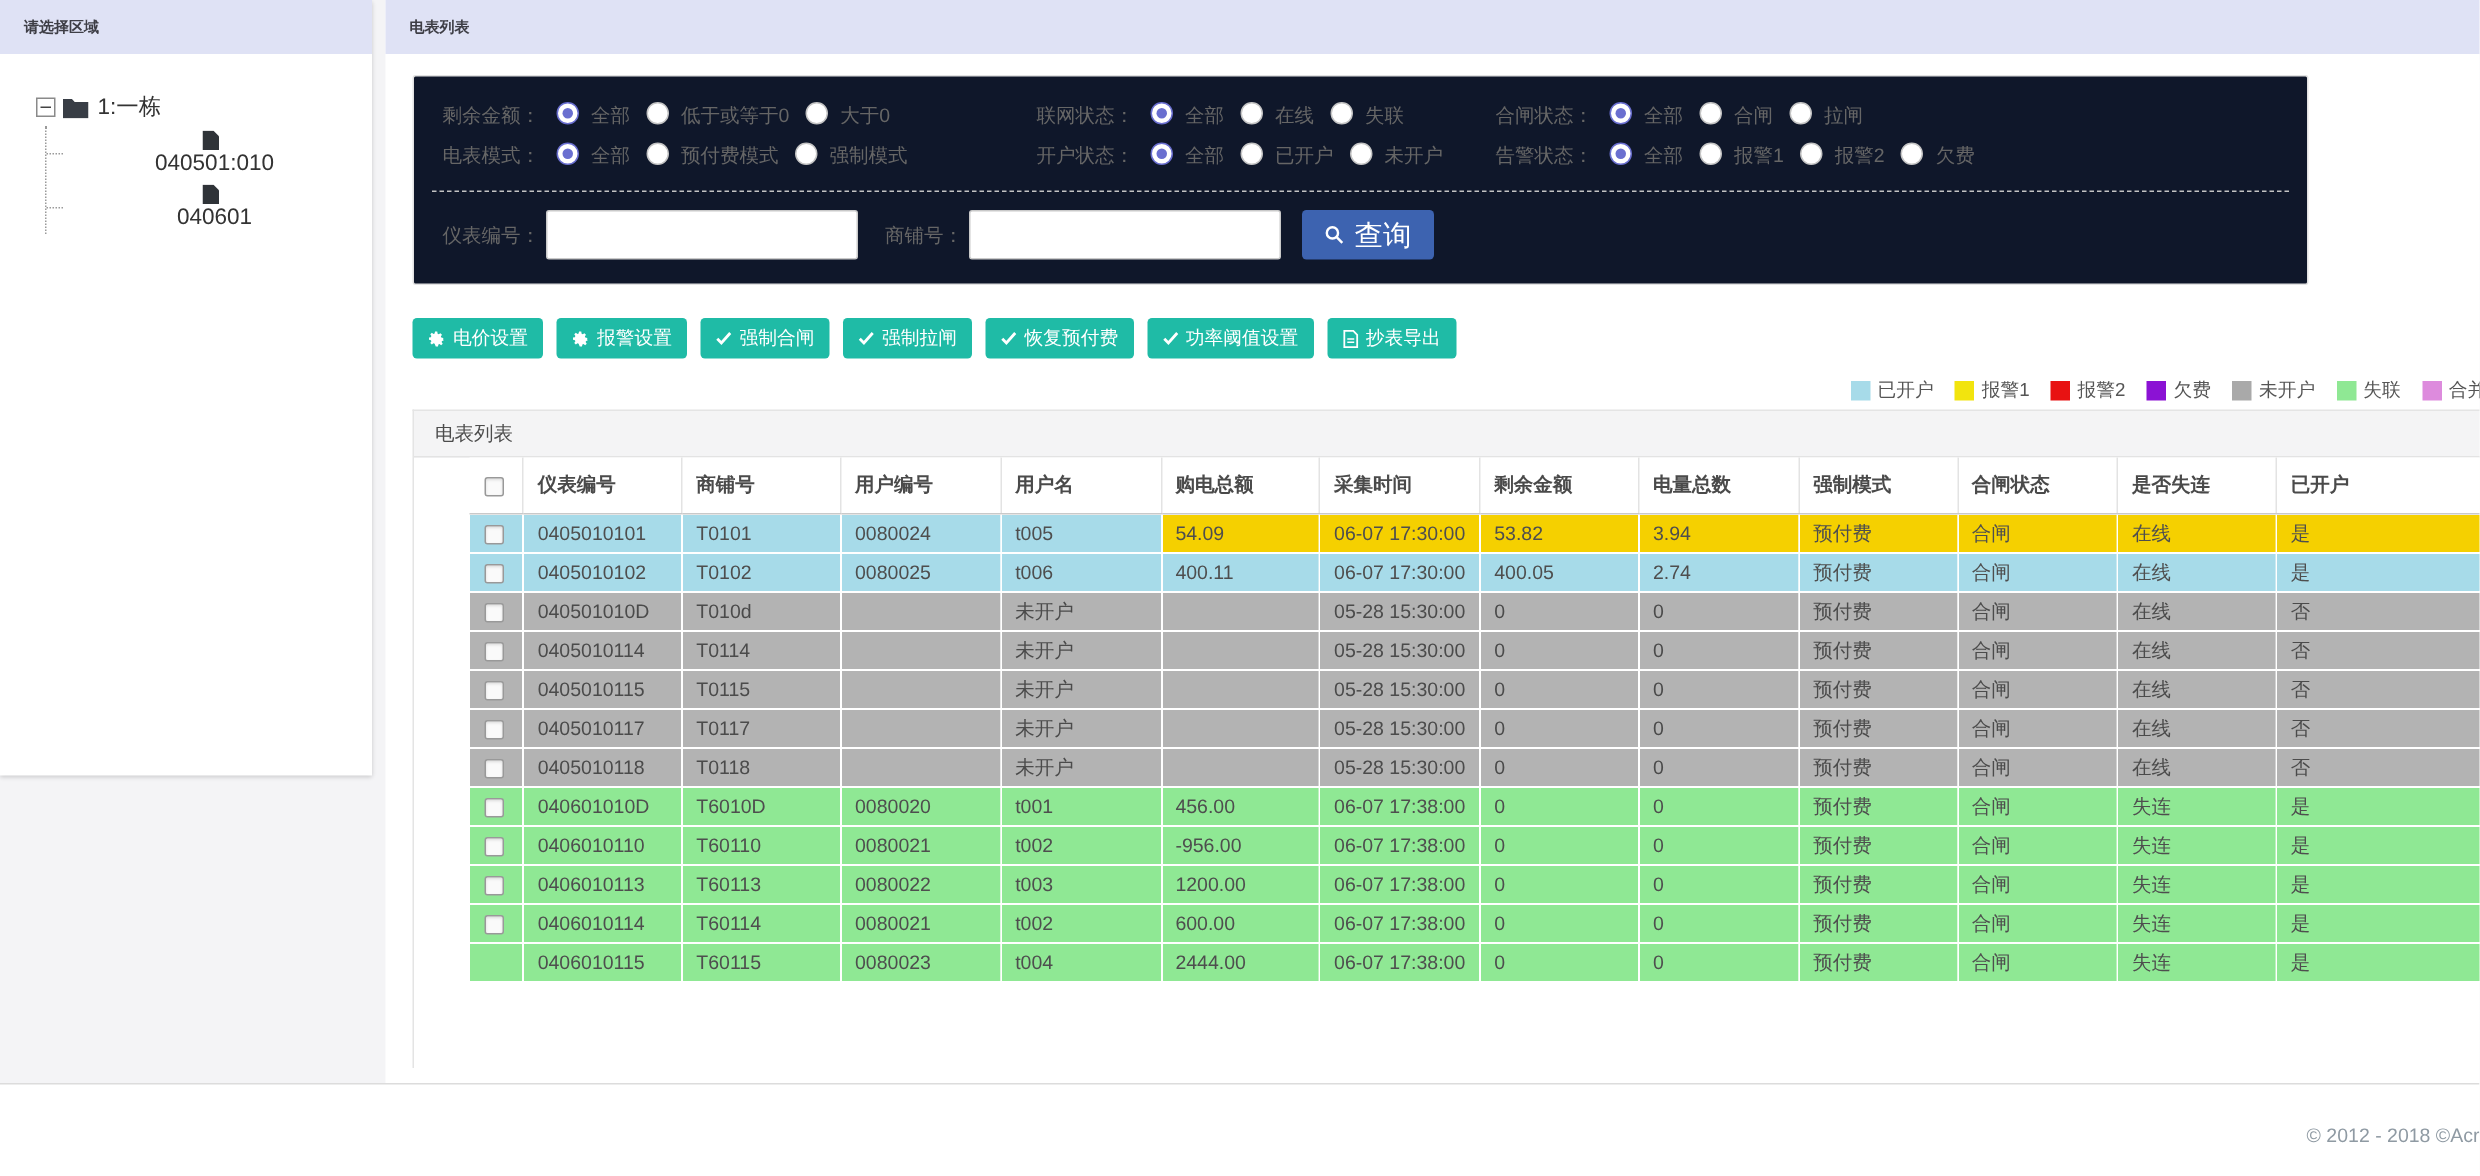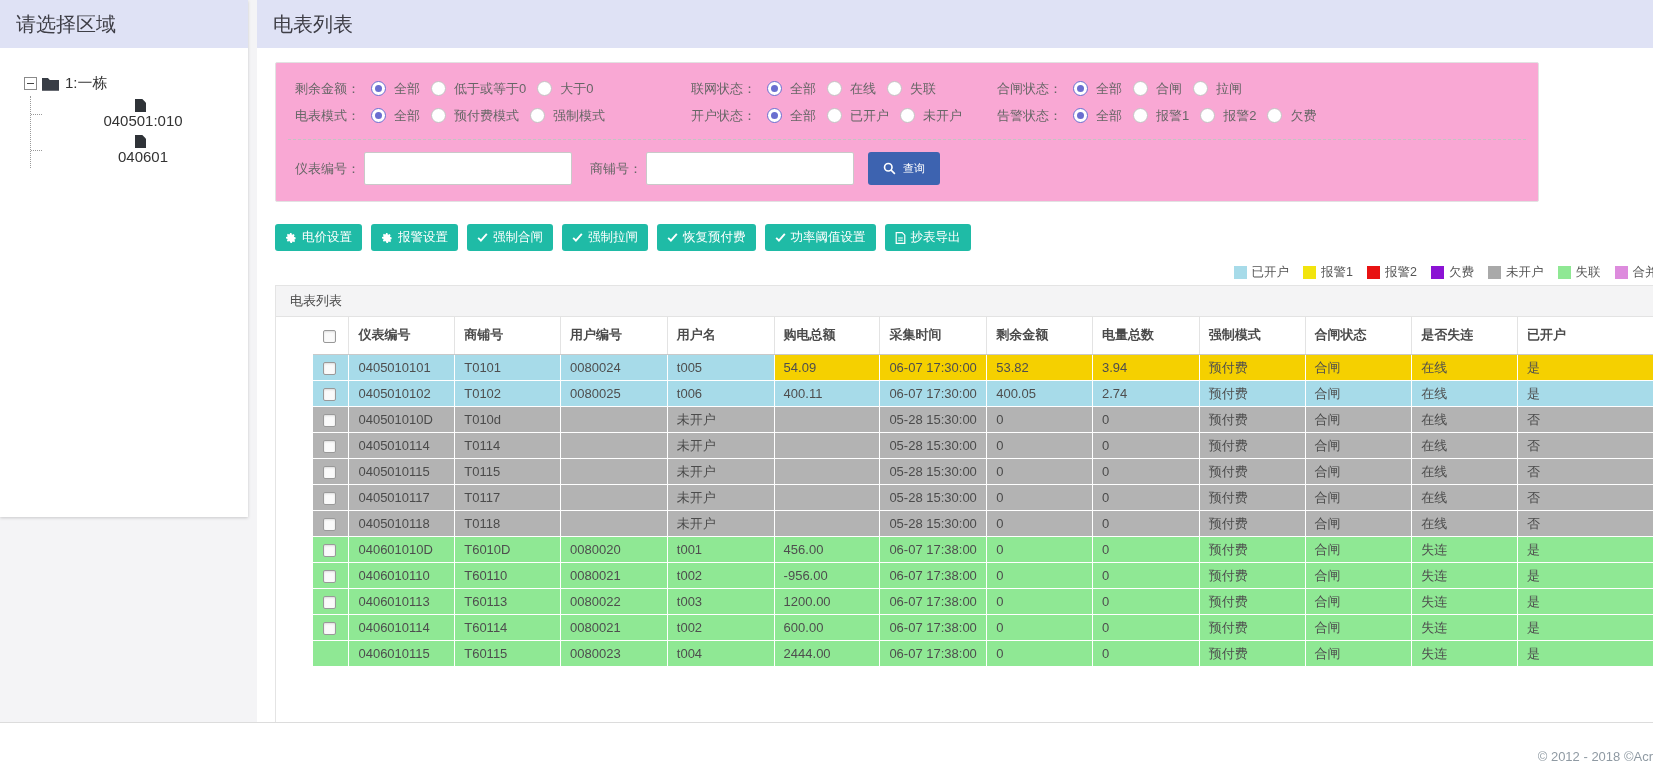--- a/index.html
+++ b/index.html
@@ -11,51 +11,51 @@
   body{
     position:relative;
     background:#f4f4f6;
     font-family:"Liberation Sans","DejaVu Sans",sans-serif;
     color:#555;
   }
   .layout{display:flex;height:784px;}
   
   .sidebar-col{width:248px;flex:none;margin-right:9px;}
   .sidebar-card{background:#fff;height:517px;box-shadow:0 1px 3px rgba(0,0,0,.18);}
-  .panel-hd{height:48px;background:var(--hdr);display:flex;align-items:center;
-    padding:0 16px;font-size:20px;color:#3e3e46;}
+  .panel-hd{height:36px;background:var(--hdr);display:flex;align-items:center;
+    padding:0 16px;font-size:10px;color:#3e3e46;font-weight:bold;}
   .sidebar-body{padding:26px 8px 0 24px;}
   .tree-node{display:flex;align-items:center;font-size:15px;color:#333;cursor:pointer;}
   .expander{width:13px;height:13px;border:1px solid #8a8a8a;background:#fff;position:relative;flex:none;margin-right:5px;}
   .expander::after{content:'';position:absolute;left:2px;right:2px;top:5px;border-top:1px solid #444;}
   .tree-ic{display:inline-flex;margin-right:6px;flex:none;}
   .tree-children{margin-left:6px;border-left:1px dotted #9a9a9a;margin-top:3px;}
   .tree-children .tree-node{position:relative;padding:3px 0 3px 15px;flex-direction:column;}
   .tree-children .tree-node::before{content:'';position:absolute;left:0;top:50%;width:11px;border-top:1px dotted #9a9a9a;}
   
   .main{flex:1;background:#fff;display:flex;flex-direction:column;}
   .content{padding:14px 8px 0 18px;}
-  .filter-box{width:1264px;border:1px solid #e2e2e2;border-radius:2px;background:#f9a8d4;padding:12px 0 16px;}
+  .filter-box{width:1264px;border:1px solid #e2e2e2;border-radius:2px;background:#0f172a;padding:12px 0 16px;}
   .f-row{display:flex;align-items:center;height:27px;padding-left:8px;font-size:13px;color:#666;}
   .f-group{display:flex;align-items:center;flex:none;}
   .f-group:nth-child(1){width:396px;}
   .f-group:nth-child(2){width:306px;}
   .f-group:nth-child(3){flex:1;}
   .f-label{width:76px;text-align:right;flex:none;color:#666;}
-  .opt{display:inline-flex;align-items:center;margin-left:11px;cursor:pointer;}
+  .opt{display:inline-flex;margin-left:11px;cursor:pointer;}
   .radio{width:15px;height:15px;border-radius:50%;border:1px solid #c4c4c4;background:#fff;position:relative;flex:none;margin-right:8px;}
   .radio.sel{border-color:var(--purple);}
   .radio.sel::after{content:'';position:absolute;left:3px;top:3px;right:3px;bottom:3px;border-radius:50%;background:var(--purple);}
   .dash{border-top:1px dashed #c3c3c3;margin:10px 12px 0;}
   .s-row{display:flex;align-items:center;margin-top:12px;padding-left:8px;font-size:13px;color:#666;}
   .s-label{width:76px;text-align:right;flex:none;}
   .s-label.s2{width:62px;margin-left:8px;}
   .txt{width:208px;height:33px;border:1px solid #c9c9c9;border-radius:2px;margin-left:4px;outline:none;padding:0 8px;font-size:13px;}
   .btn-query{margin-left:14px;height:33px;padding:0 15px;background:var(--blue);border:none;border-radius:3px;
-    color:#fff;font-size:11px;display:inline-flex;align-items:center;gap:7px;cursor:pointer;font-family:inherit;}
+    color:#fff;font-size:19px;display:inline-flex;align-items:center;gap:7px;cursor:pointer;font-family:inherit;}
   .toolbar{margin-top:22px;display:flex;gap:9px;}
   .tbtn{height:27px;background:var(--teal);border:none;border-radius:3px;color:#fff;font-size:12.5px;
     padding:0 10px;display:inline-flex;align-items:center;gap:5px;cursor:pointer;font-family:inherit;}
   .bic{display:inline-flex;}
   .legend{margin-top:13px;height:17px;display:flex;justify-content:flex-end;align-items:center;gap:14px;
     font-size:12.5px;color:#555;padding-right:2px;}
   .lg{display:inline-flex;align-items:center;gap:5px;}
   .sw{width:13px;height:13px;display:inline-block;}
   
   .table-clip{margin-top:4px;height:439px;overflow:hidden;border:1px solid #e4e4e4;border-bottom:none;}

